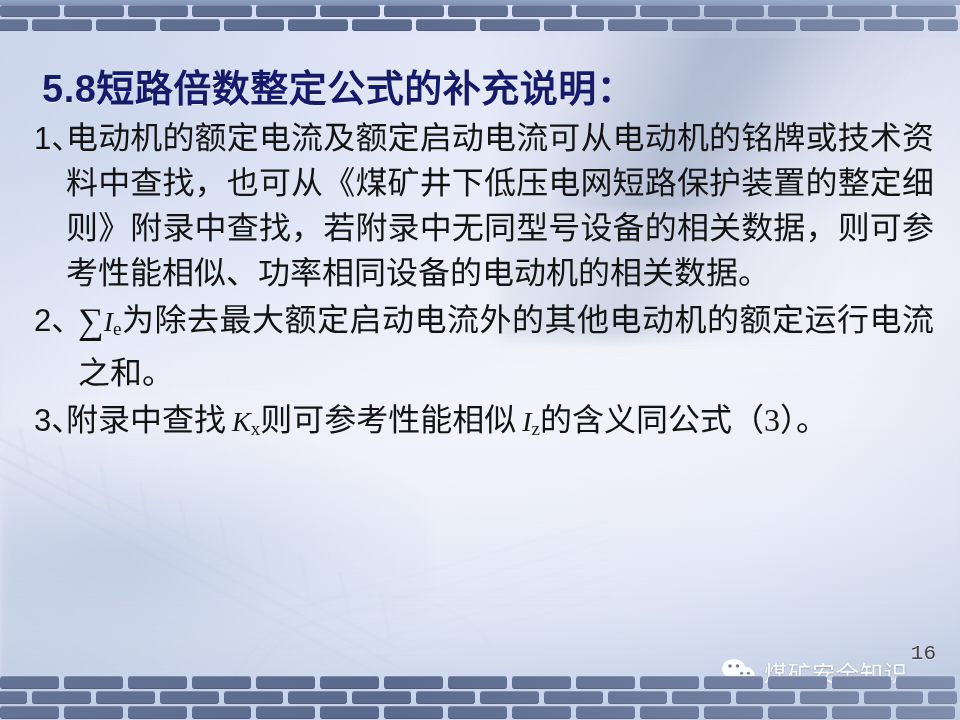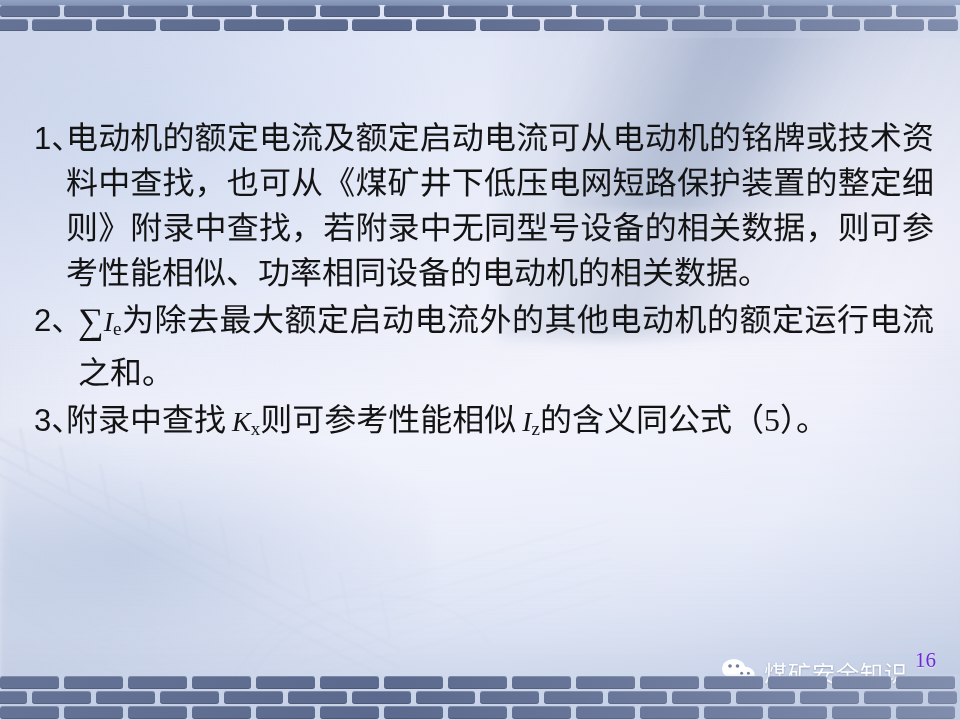--- a/index.html
+++ b/index.html
@@ -217,25 +217,24 @@
     font-size: 36px;
     vertical-align: -0.06em;
   }
   .item .gap { display:inline-block; width:6px; }
 
   
   .page-number {
     position: absolute;
     right: 24px;
     top: 642px;
-    font-family: Liberation Serif, serif;
+    font-family: Liberation Mono, monospace;
     font-size: 21px;
-    color: #6d28d9;
+    color: #404040;
     text-shadow: 0 1px 1px rgba(255,255,255,0.6);
-    margin-top: 6px;
   }
   .wm {
     position: absolute;
     right: 52px;
     top: 655px;
     display: flex;
     align-items: center;
     gap: 7px;
   }
   .wm-icon { width: 36px; height: 30px; display: block; }
@@ -328,36 +327,39 @@
           <div class="brick" style="left: 800px; top: 0px; width: 60px; height: 12px;"></div>
           <div class="brick" style="left: 864px; top: 0px; width: 60px; height: 12px;"></div>
           <div class="brick" style="left: 928px; top: 0px; width: 30px; height: 12px;"></div>
         </div>
       </div>
     <div class="haze"></div>
   </div>
 
   <div class="content">
 
+    <div class="slide-title">
+      <span class="num">5.8</span><span class="gap"></span><span>短路倍数整定公式的补充说明：</span>
+    </div>
 
     <div class="body-list">
 
       <div class="item">
         <span class="marker"><span>1</span><span class="cn-comma">、</span></span>
         <span class="text">电动机的额定电流及额定启动电流可从电动机的铭牌或技术资料中查找，也可从《煤矿井下低压电网短路保护装置的整定细则》附录中查找，若附录中无同型号设备的相关数据，则可参考性能相似、功率相同设备的电动机的相关数据。</span>
       </div>
 
       <div class="item tight">
         <span class="marker"><span>2</span><span class="cn-comma">、</span></span>
         <span class="text"><span class="sigma">∑</span><span class="mvar">I</span><span class="msub">e</span><span>为除去最大额定启动电流外的其他电动机的额定运行电流之和。</span></span>
       </div>
 
       <div class="item">
         <span class="marker"><span>3</span><span class="cn-comma">、</span></span>
-        <span class="text"><span>附录中查找</span><span class="gap"></span><span class="mvar">K</span><span class="msub">x</span><span>则可参考性能相似</span><span class="gap"></span><span class="mvar">I</span><span class="msub">z</span><span>的含义同公式（5）。</span></span>
+        <span class="text"><span>附录中查找</span><span class="gap"></span><span class="mvar">K</span><span class="msub">x</span><span>则可参考性能相似</span><span class="gap"></span><span class="mvar">I</span><span class="msub">z</span><span>的含义同公式（3）。</span></span>
       </div>
 
     </div>
 
     <div class="page-number">16</div>
 
     <div class="wm">
       <span>
         <svg class="wm-icon" viewBox="0 0 48 40" aria-hidden="true">
           <ellipse cx="17" cy="15.5" rx="15.5" ry="13" fill="#ffffff"></ellipse>

